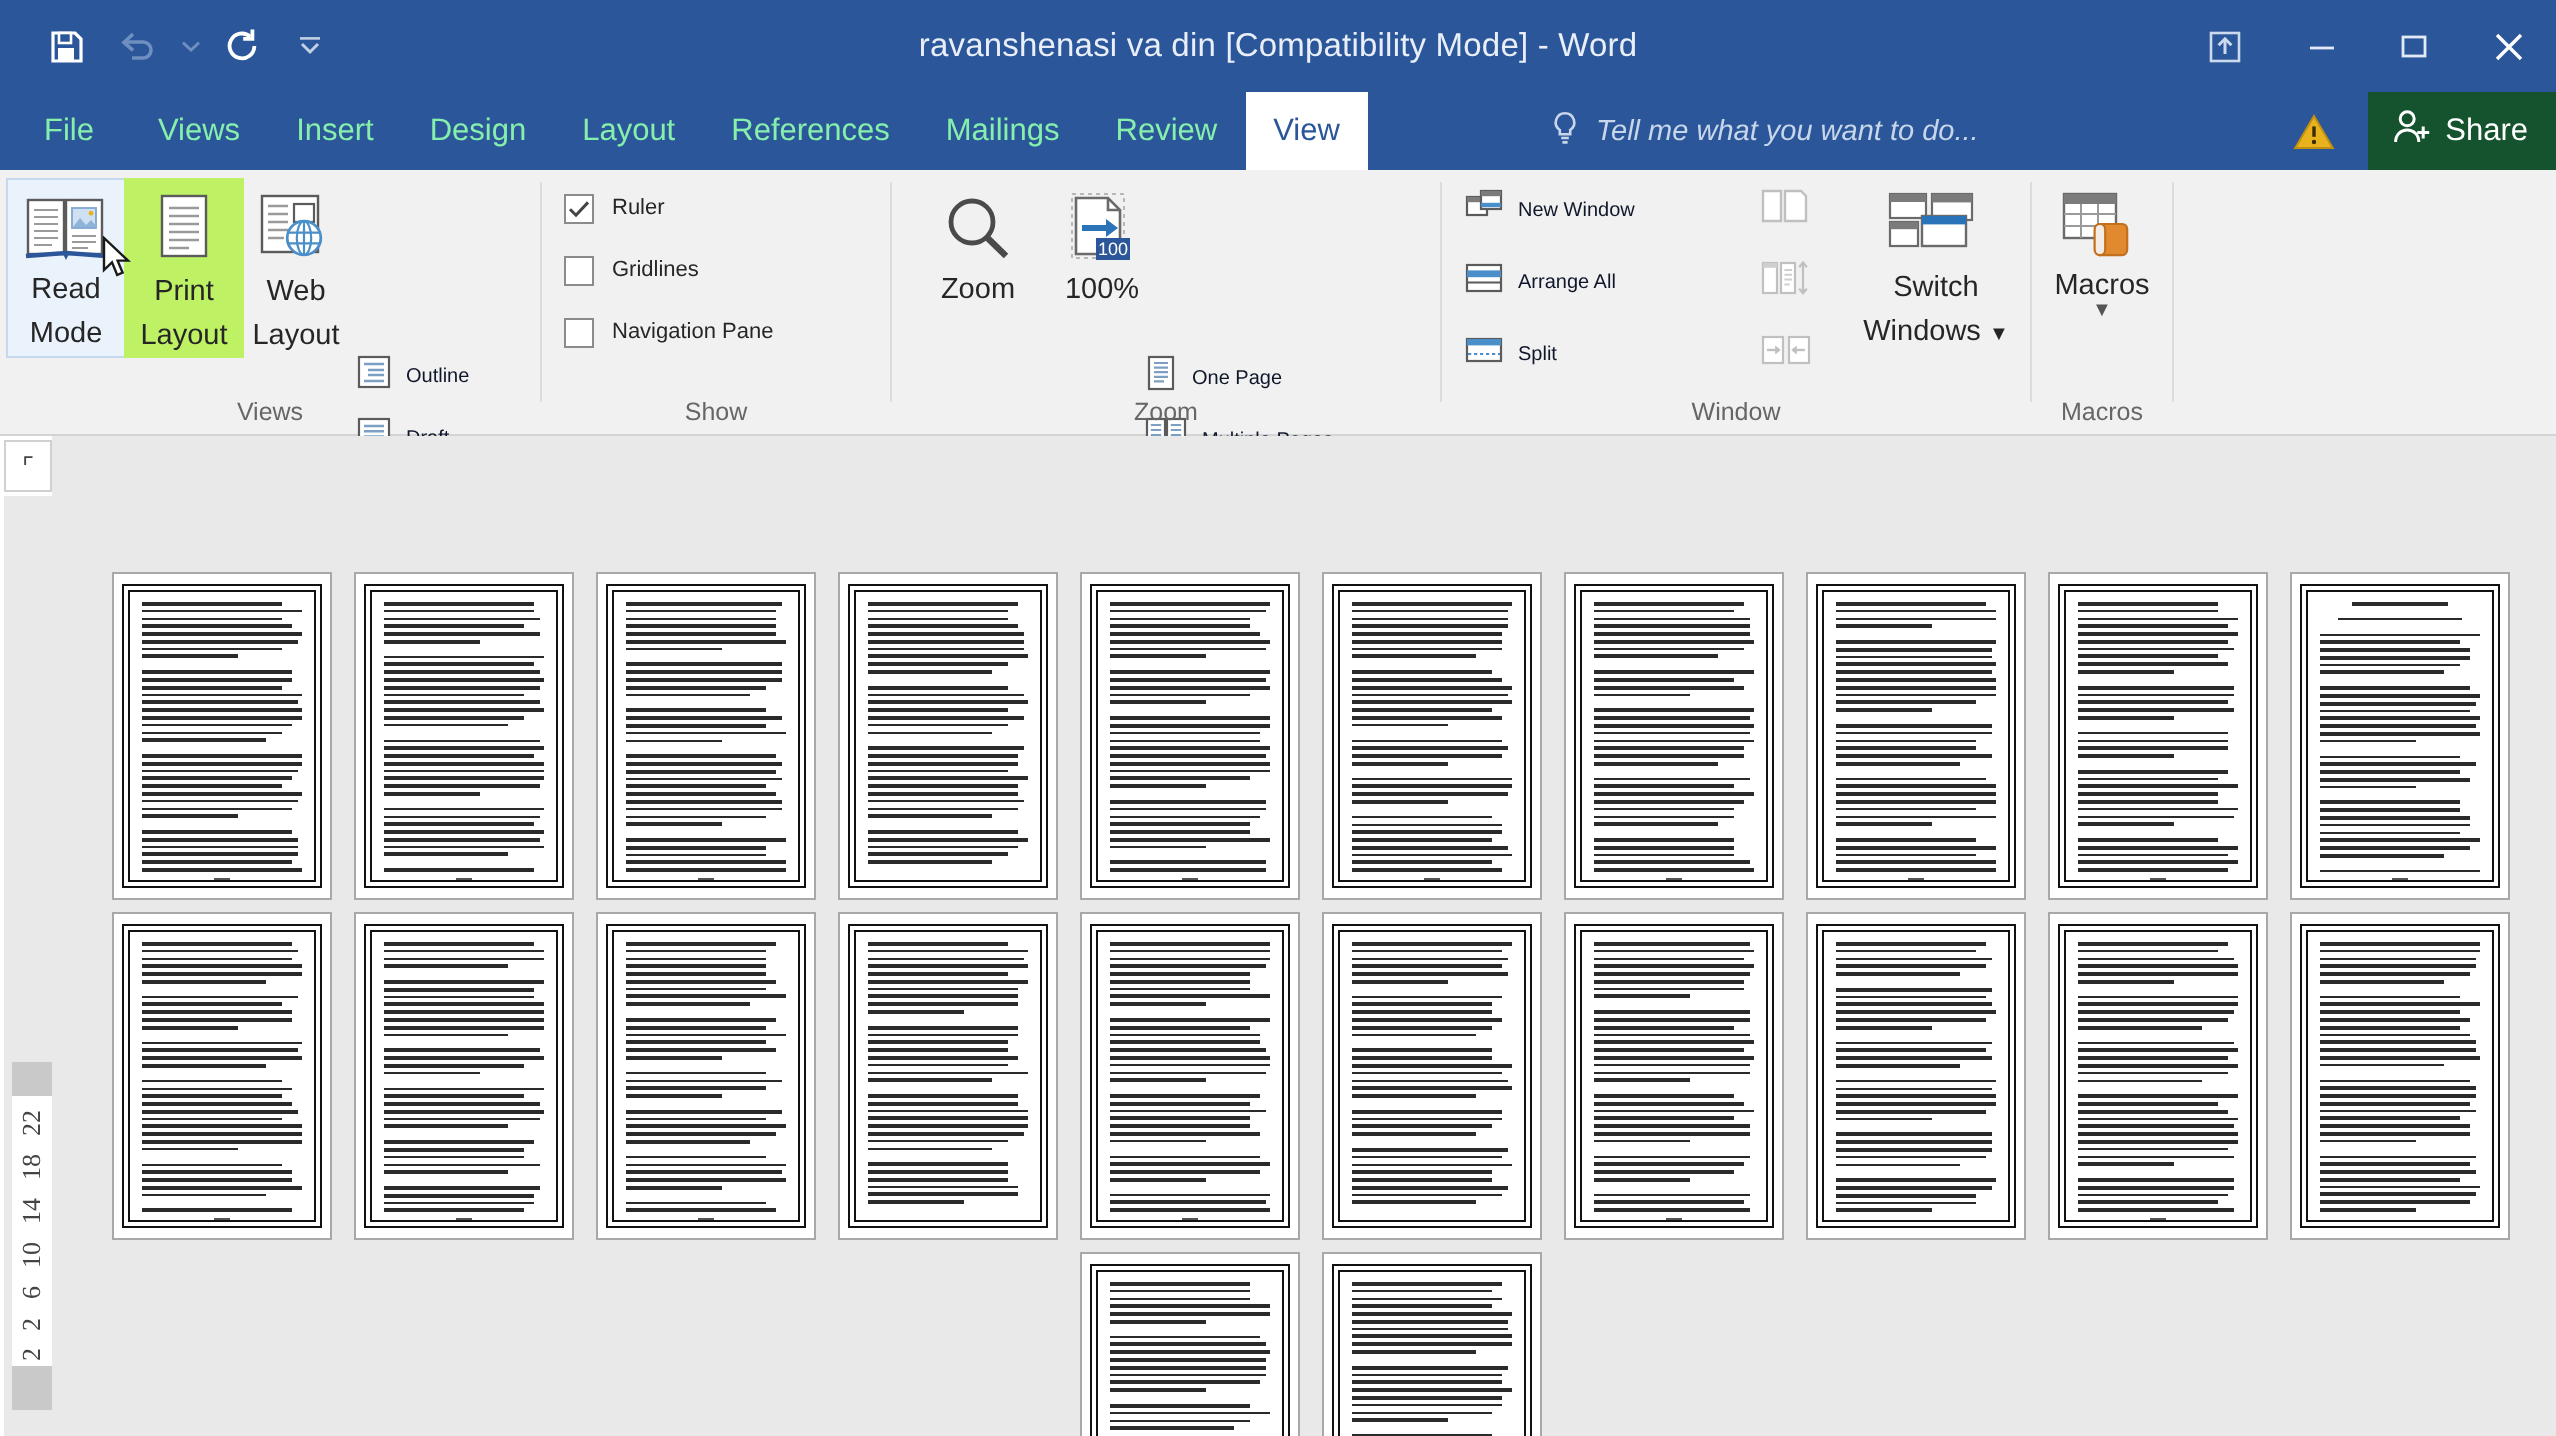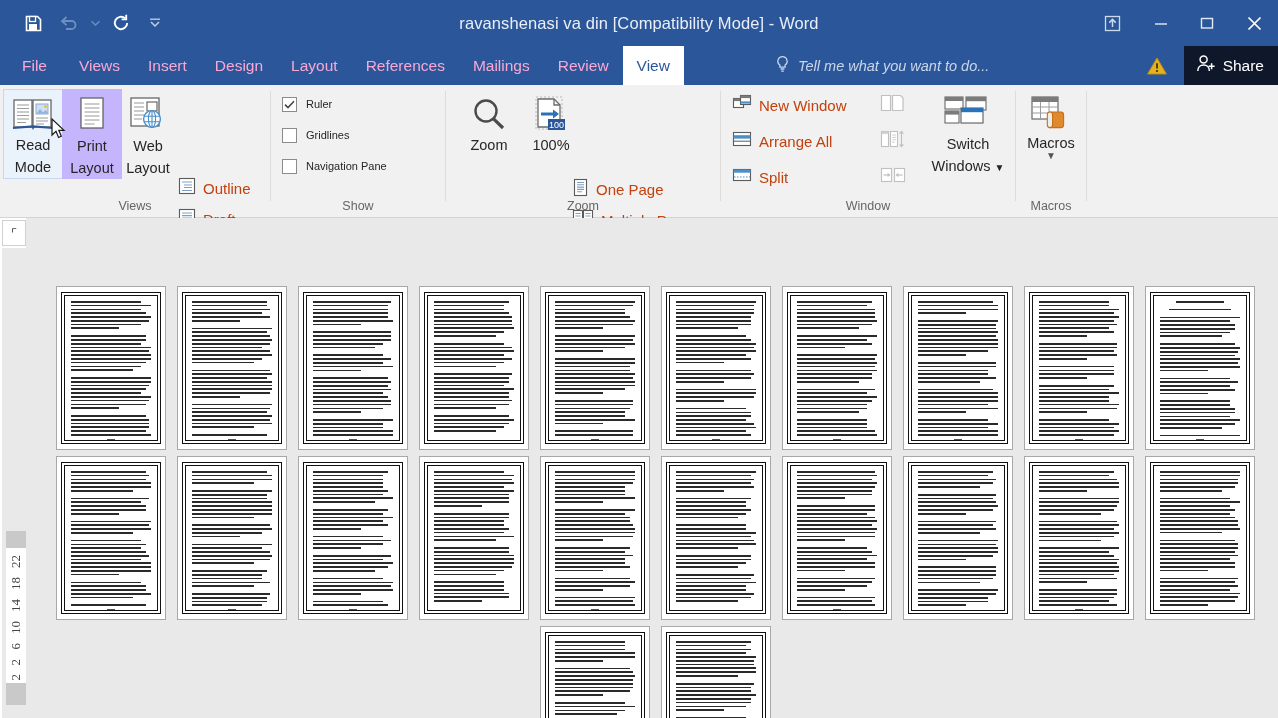--- a/index.html
+++ b/index.html
@@ -32,34 +32,34 @@
   .wc.close { width: 48px; }
 
   
   .tabstrip {
     position: absolute; left: 0; top: 46px; width: 1278px; height: 39px;
     background: #2b579a;
   }
   .tabs { position: absolute; left: 0; top: 0; height: 39px; display: flex; align-items: stretch; }
   .tab {
     display: flex; align-items: center; padding: 0 14px;
-    color: #f9a8d4; font-size: 15.5px; height: 39px;
+    color: #86efac; font-size: 15.5px; height: 39px;
   }
   .tab.file { padding: 0 18px 0 22px; }
   .tab.active { background: #ffffff; color: #2b579a; }
   .tellme {
     position: absolute; left: 775px; top: 0; height: 39px;
     display: flex; align-items: center; gap: 8px;
     color: #c8d6ea; font-size: 14.5px; font-style: italic;
   }
   .warn-icon { position: absolute; left: 1146px; top: 10px; }
   .share {
     position: absolute; right: 0; top: 0; height: 39px;
     display: flex; align-items: center; gap: 7px; padding: 0 14px 0 12px;
-    background: #0f172a; color: #ffffff; font-size: 15.5px;
+    background: #14532d; color: #ffffff; font-size: 15.5px;
   }
 
   
   .ribbon {
     position: absolute; left: 0; top: 85px; width: 1278px; height: 133px;
     background: #f1f1f1; border-bottom: 1px solid #d4d4d4;
   }
   .group { position: absolute; top: 0; height: 133px; }
   .group-label {
     position: absolute; bottom: 5px; width: 100%; text-align: center;
@@ -74,37 +74,37 @@
     position: absolute; top: 4px; width: 60px; height: 90px;
     display: flex; flex-direction: column; align-items: center;
     padding-top: 4px;
   }
   .bigbtn .ic { height: 44px; display: flex; align-items: center; justify-content: center; }
   .bigbtn .lbl {
     font-size: 14.5px; color: #262626; text-align: center; line-height: 1.48;
     margin-top: 2px;
   }
   .bigbtn.hovered { border: 1px solid #c6d8ef; background: #eaf2fb; }
-  .bigbtn.selected { background: #c4b5fd; }
+  .bigbtn.selected { background: #bef264; }
 
   
   .chk-row {
     position: absolute; display: flex; align-items: center; gap: 9px; height: 22px;
   }
   .chk {
     width: 15px; height: 15px; border: 1px solid #8b8b8b; background: #ffffff;
     display: flex; align-items: center; justify-content: center;
   }
   .chk-lbl { font-size: 11px; color: #262626; white-space: nowrap; }
 
   
   .cmd-row {
     position: absolute; display: flex; align-items: center; gap: 7px; height: 24px;
   }
-  .cmd-row .lbl { font-size: 15px; color: #c2410c; white-space: nowrap; }
+  .cmd-row .lbl { font-size: 10px; color: #0f172a; white-space: nowrap; }
 
   .big-lbl-one { font-size: 14.5px; color: #262626; }
 
   
   .ruler-corner {
     position: absolute; left: 2px; top: 220px; width: 24px; height: 26px;
     background: #ffffff; border: 1px solid #d0d0d0;
     display: flex; align-items: center; justify-content: center;
     font-size: 13px; color: #444;
   }

